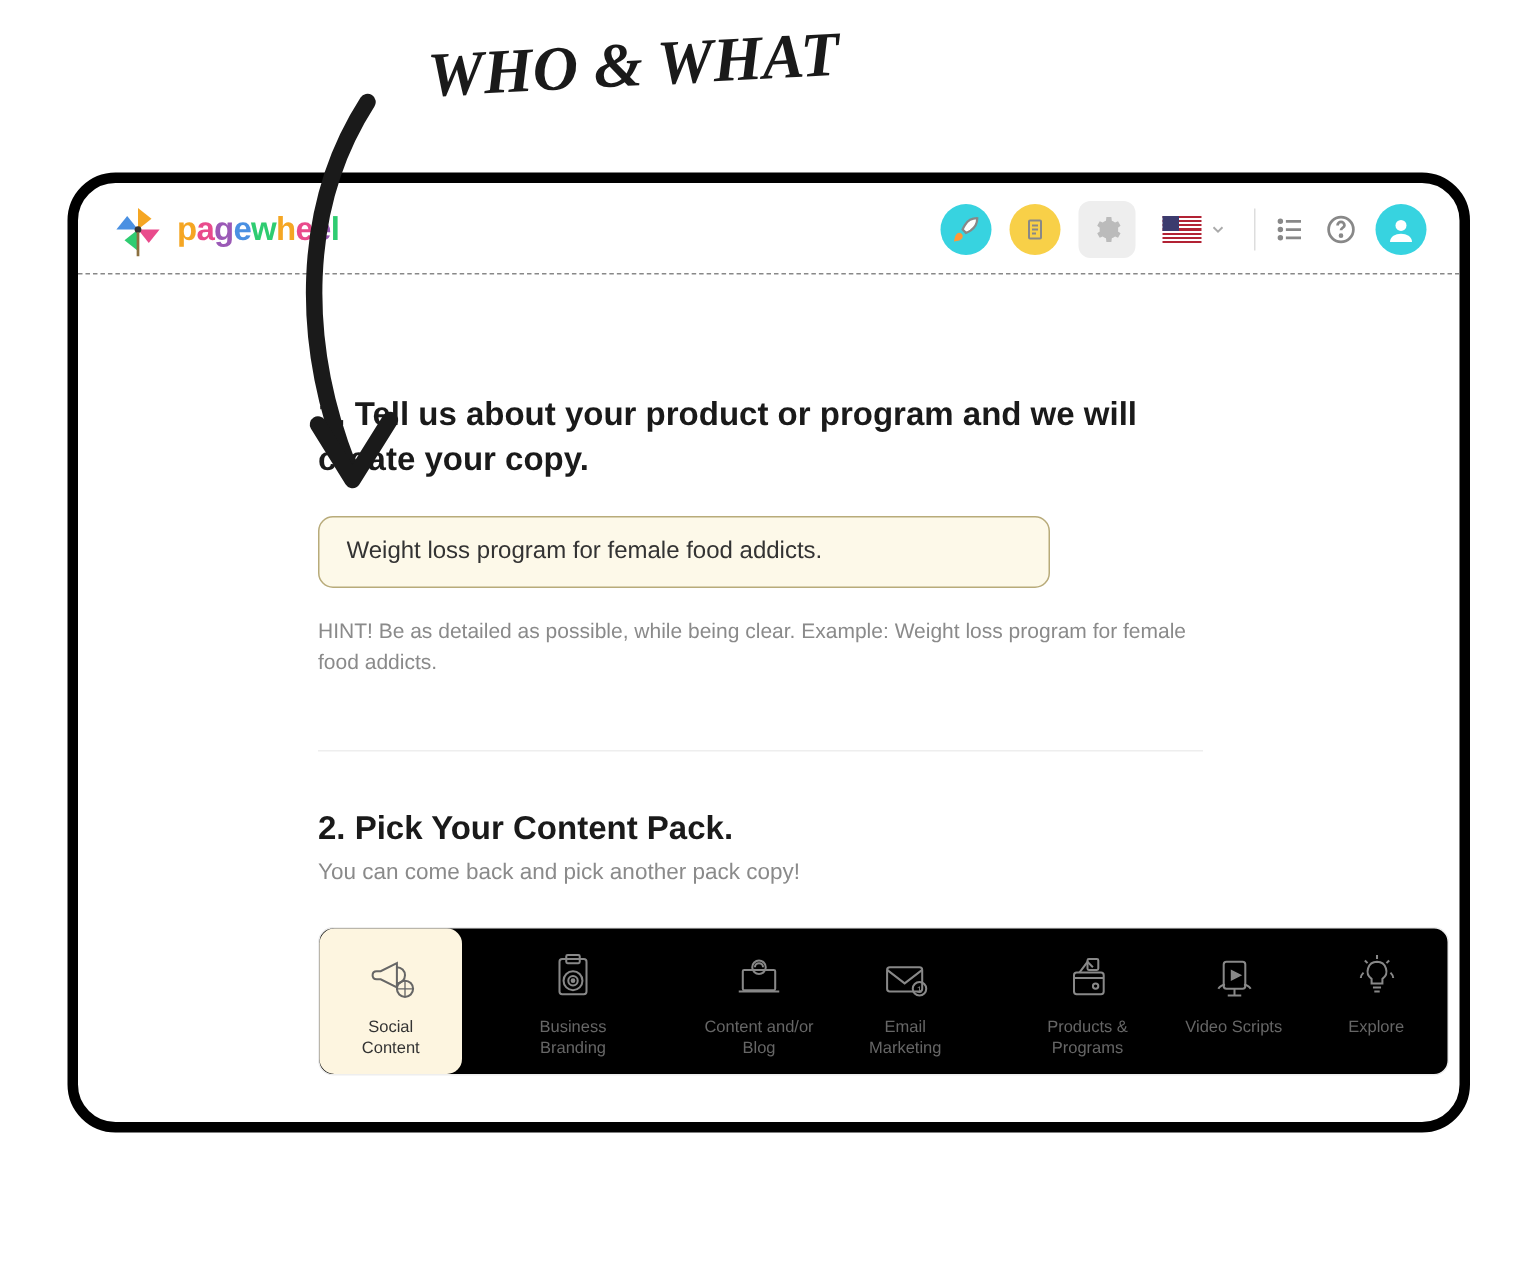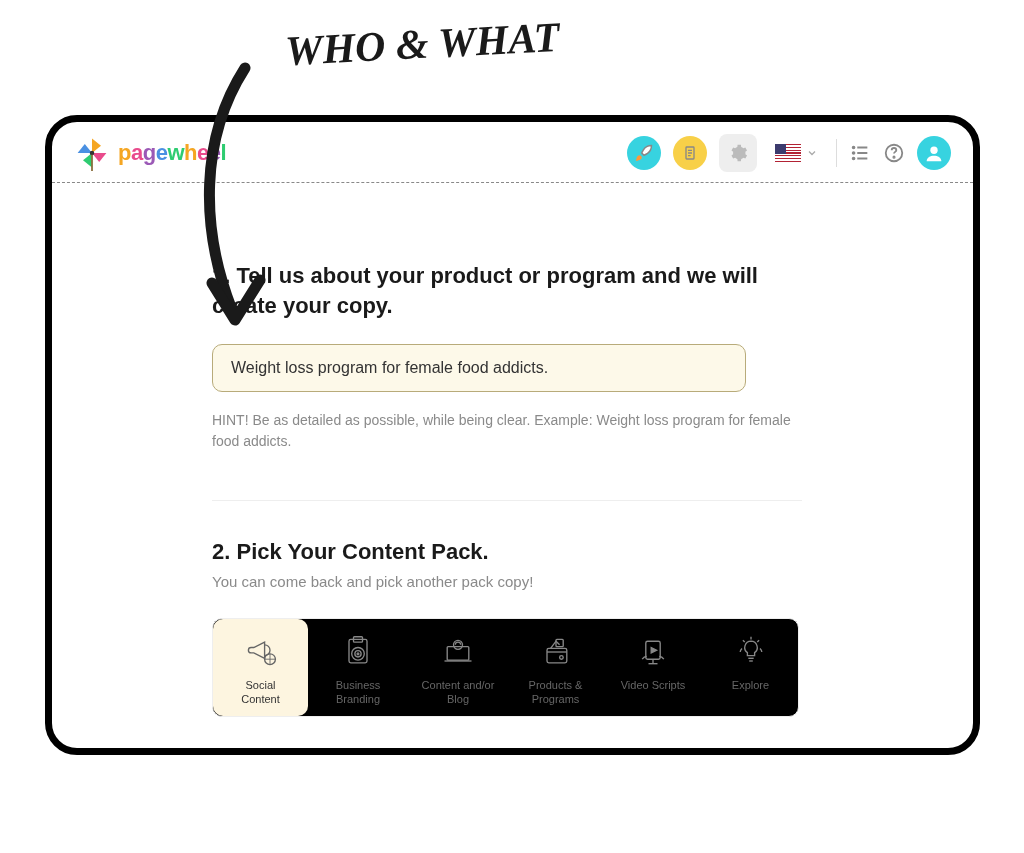--- a/index.html
+++ b/index.html
@@ -171,21 +171,21 @@
     .section-title {
       font-size: 22px;
       font-weight: 800;
       color: #1a1a1a;
       margin-bottom: 24px;
       line-height: 1.35;
       max-width: 580px;
     }
     
     .input-box {
-      width: 534px;
+      width: 488px;
       background: #fdf9e9;
       border: 1.5px solid #b8ab7a;
       border-radius: 10px;
       padding: 14px 18px;
       font-size: 16px;
       color: #333;
       outline: none;
     }
     
     .hint {
@@ -229,21 +229,21 @@
     .pack {
       display: flex;
       flex-direction: column;
       align-items: center;
       padding: 14px 12px 10px 12px;
       cursor: pointer;
       width: 95px;
       border-radius: 10px;
     }
     
-    .pack:nth-child(2),.pack:nth-child(3),.pack:nth-child(5){width:100px;}
+    .pack:nth-child(2),.pack:nth-child(3),.pack:nth-child(5){width:100px;margin-left:24px;}
     
     .pack.selected {
       background: #fdf5e0;
     }
     
     .pack-icon {
       width: 38px;
       height: 38px;
       display: flex;
       align-items: center;
@@ -386,20 +386,31 @@
             <line x1="5" y1="30" x2="35" y2="30"></line>
             <circle cx="20" cy="12" r="5"></circle>
             <path d="M17 12a3 3 0 016 0"></path>
           </svg>
         </div>
         <div class="pack-label">Content and/or Blog</div>
       </div>
       <div class="pack">
         <div class="pack-icon">
           <svg width="36" height="36" viewBox="0 0 40 40" fill="none" stroke="#888" stroke-width="1.5">
+            <rect x="6" y="12" width="26" height="18" rx="2"></rect>
+            <path d="M6 14l13 10 13-10"></path>
+            <circle cx="30" cy="28" r="5"></circle>
+            <text x="30" y="31" font-size="7" text-anchor="middle" fill="#888" stroke="none">1</text>
+          </svg>
+        </div>
+        <div class="pack-label">Email Marketing</div>
+      </div>
+      <div class="pack">
+        <div class="pack-icon">
+          <svg width="36" height="36" viewBox="0 0 40 40" fill="none" stroke="#888" stroke-width="1.5">
             <rect x="10" y="16" width="22" height="16" rx="2"></rect>
             <path d="M10 20h22"></path>
             <circle cx="26" cy="26" r="2"></circle>
             <path d="M14 16l6-8 4 4"></path>
             <rect x="20" y="6" width="8" height="8" rx="1"></rect>
           </svg>
         </div>
         <div class="pack-label">Products &amp; Programs</div>
       </div>
       <div class="pack">

